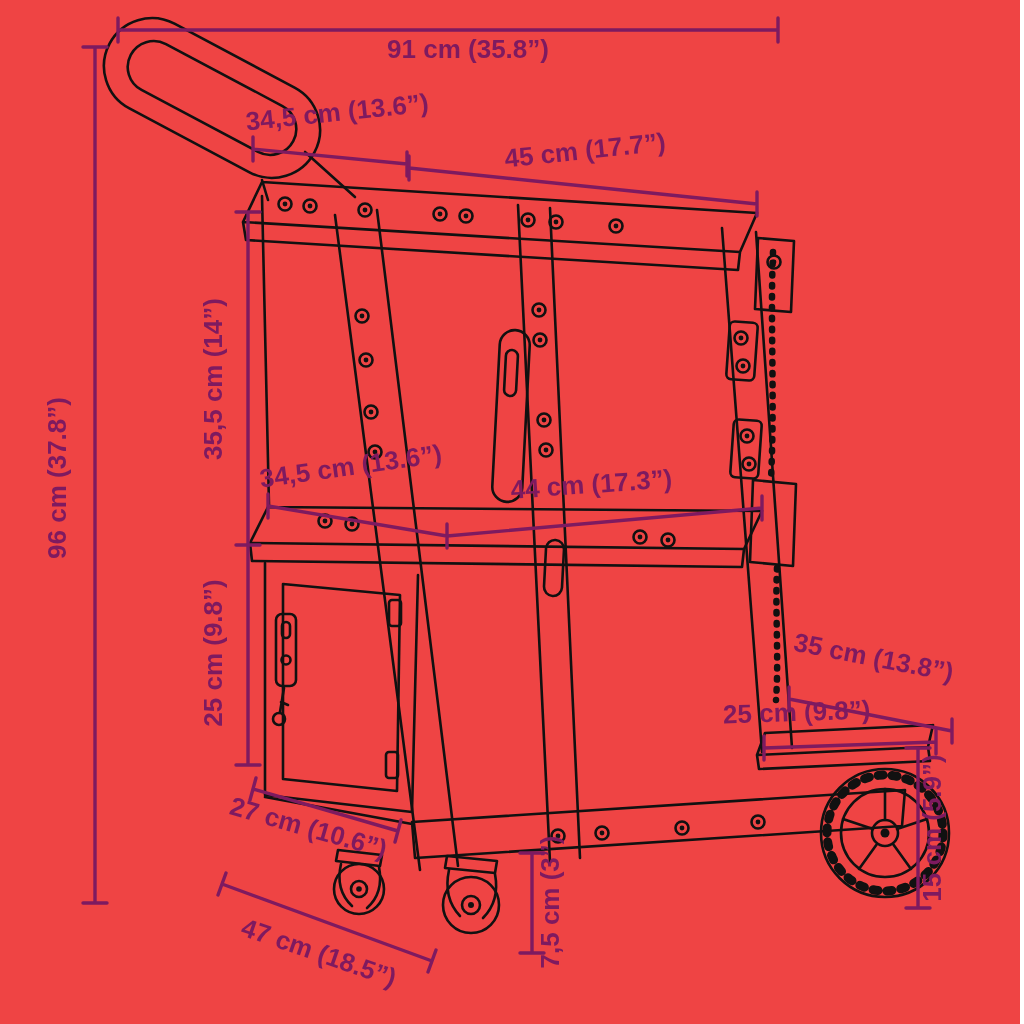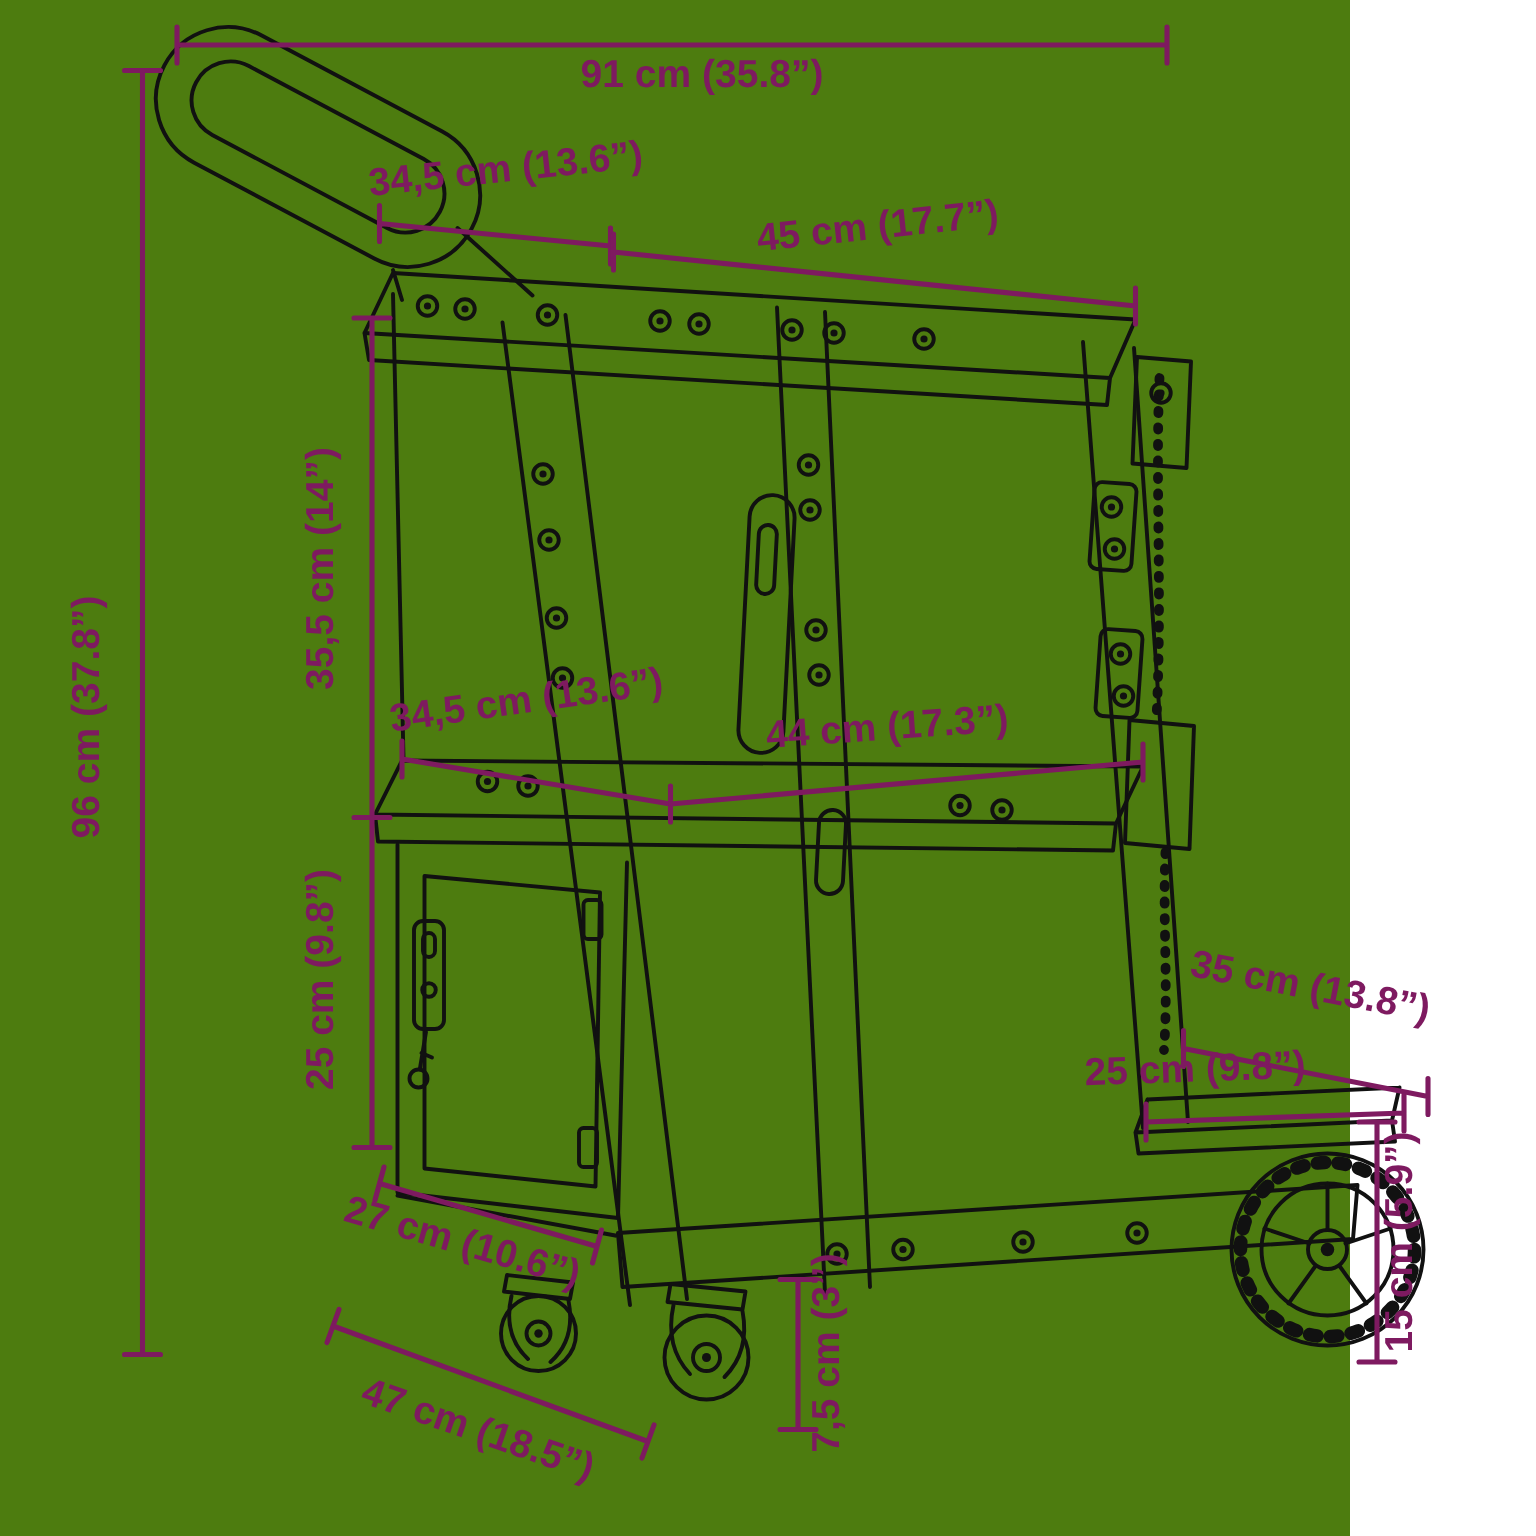--- a/index.html
+++ b/index.html
@@ -1,17 +1,17 @@
 <!DOCTYPE html>
 <html><head>
 <meta charset="utf-8">
 <style>
   html, body { margin: 0; padding: 0; background: #ffffff; }
   body { width: 1024px; height: 1024px; overflow: hidden; }
-  .canvas { width: 900px; height: 1024px; position: relative; background: #4d7c0f; }
+  .canvas { width: 1020px; height: 1024px; position: relative; background: #ef4444; }
   svg { display: block; }
   .cart { fill: none; stroke: #111111; stroke-width: 2.6; stroke-linecap: round; stroke-linejoin: round; }
   .dim  { fill: none; stroke: #7E1A60; stroke-width: 3.4; stroke-linecap: round; }
   .dim-label {
     font-family: "Liberation Sans", sans-serif;
     font-size: 26px;
     font-weight: 700;
     fill: #7E1A60;
     stroke: none;
   }

